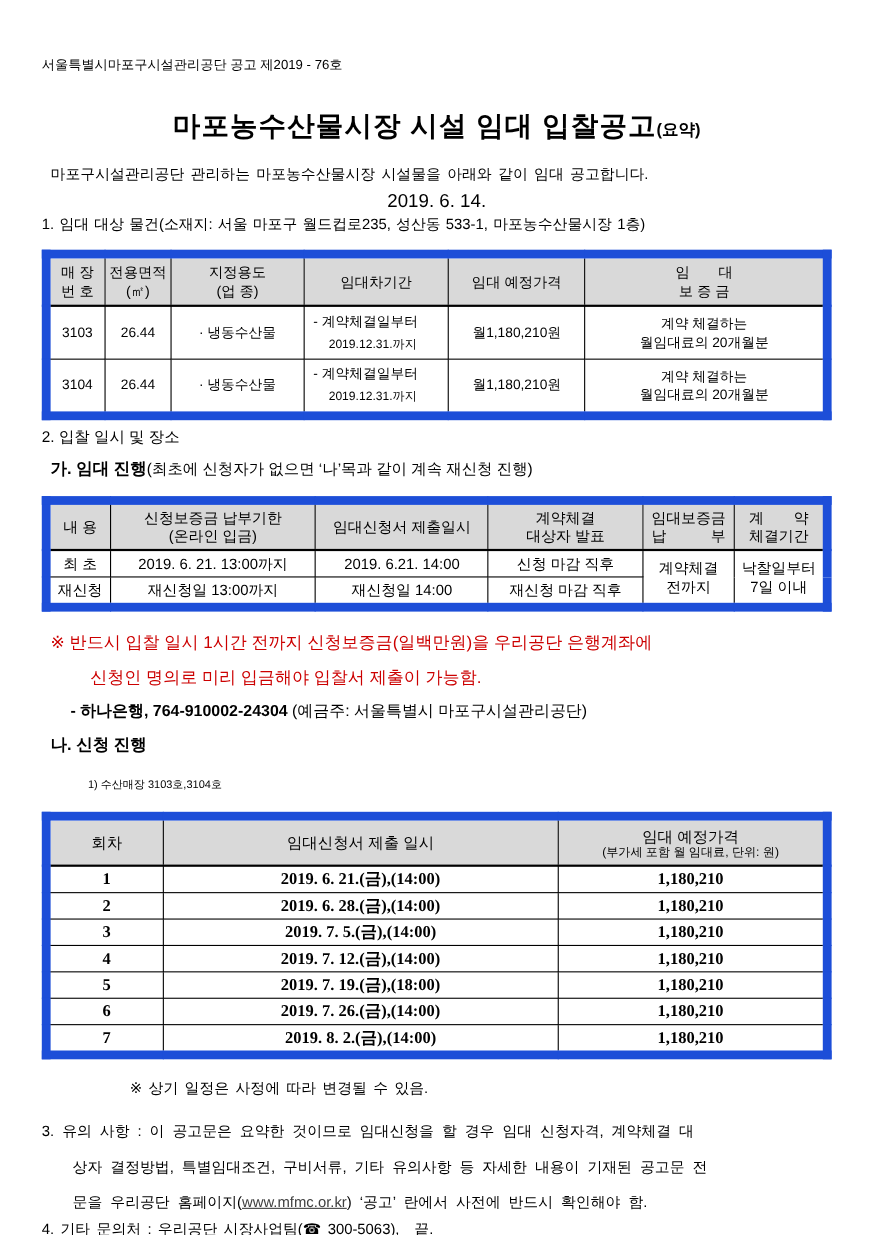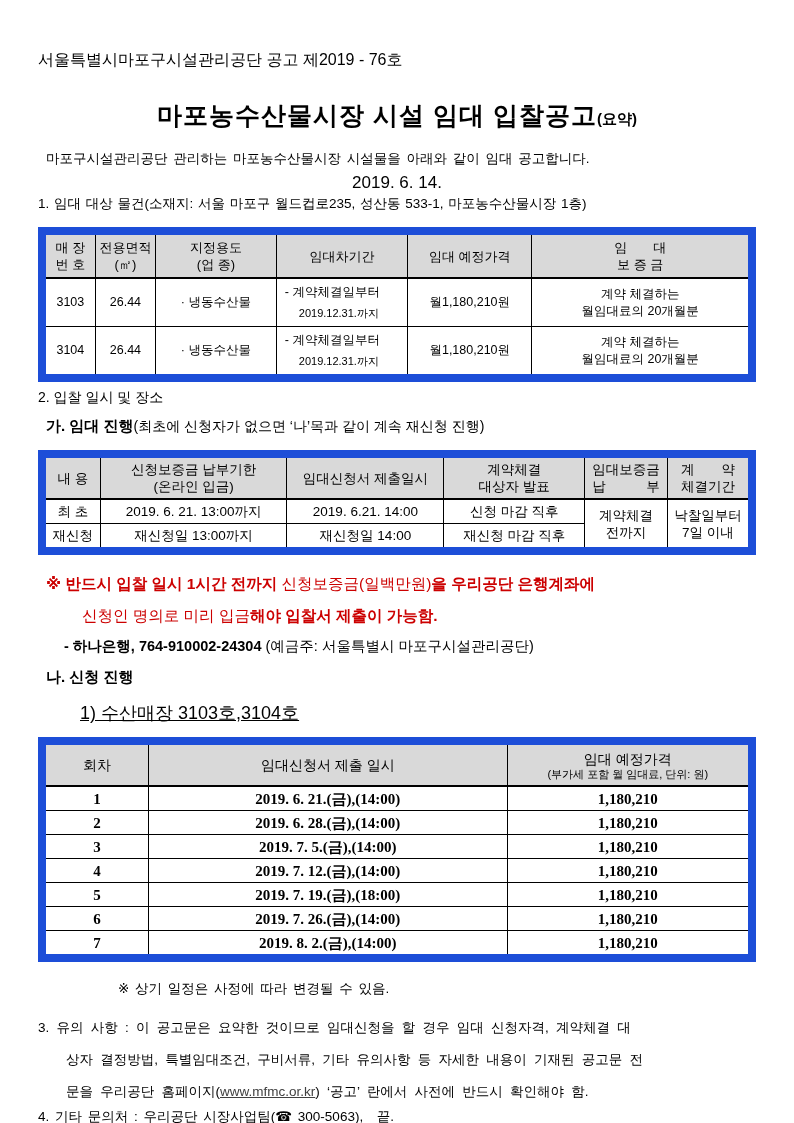--- a/index.html
+++ b/index.html
@@ -6,21 +6,21 @@
   .sheet {
     position:relative;
     width:794px; height:1123px;
     box-sizing:border-box;
     padding:52px 38px 0 38px;
     background:#fff;
     color:#000;
     font-family:"Liberation Sans","DejaVu Sans",sans-serif;
     overflow:hidden;
   }
-  .notice-no { font-size:16px; line-height:15px; margin-bottom:33px; }
+  .notice-no { font-size:12px; line-height:15px; margin-bottom:33px; }
   .title { text-align:center; font-weight:bold; font-size:25px; line-height:30px; letter-spacing:1px; margin-bottom:16px; }
   .title .suffix { font-size:15px; letter-spacing:0; }
   .intro { font-size:13.5px; line-height:18px; padding-left:8px; word-spacing:2px; margin-bottom:6px; }
   .date-line { text-align:center; font-size:17px; line-height:18px; margin-bottom:3px; }
   .issuer { text-align:center; font-size:18px; line-height:24px; letter-spacing:2px; margin-bottom:13px; }
   .s-heading { font-size:13.5px; line-height:18px; word-spacing:1px; margin-bottom:14px; }
 
   table.t { border-collapse:collapse; width:100%; table-layout:fixed; border:8px solid #1d4ed8; }
   table.t th, table.t td { border:1px solid #000; text-align:center; vertical-align:middle; padding:1px 2px; overflow:hidden; }
   table.t thead th { background:#d9d9d9; font-weight:normal; }
@@ -34,27 +34,27 @@
 
   .s2-heading { font-size:14px; line-height:19px; margin-bottom:9px; }
   .sub-a { font-size:14px; line-height:20px; padding-left:8px; margin-bottom:14px; }
   .sub-a .b { font-weight:bold; font-size:15px; }
 
   .t2 { margin-bottom:19px; }
   .t2 th { font-size:13.5px; line-height:17px; height:38px; }
   .t2 td { font-size:13.5px; height:21px; line-height:17px; }
 
   .red-line { color:#cc0000; font-size:15.5px; line-height:20px; margin-bottom:12px; }
-  .red-line .b { font-weight:bold;margin-top:20px; }
+  .red-line .b { font-weight:normal;margin-top:20px; }
   .red-l1 { padding-left:8px; }
   .red-l2 { padding-left:44px; margin-bottom:11px; }
   .bank-line { font-size:14.5px; line-height:19px; padding-left:26px; margin-bottom:11px; }
   .bank-line .b { font-weight:bold; }
   .sub-b { font-weight:bold; font-size:15px; line-height:20px; padding-left:8px; margin-bottom:17px; }
-  .sub-b1 { font-size:18px; line-height:18px; padding-left:42px; margin-bottom:15px;text-decoration:underline; }
+  .sub-b1 { font-size:10px; line-height:18px; padding-left:42px; margin-bottom:15px; }
 
   .t3 { margin-bottom:18px; }
   .t3 th { font-size:14px; line-height:18px; height:38px; }
   .t3 .small { font-size:11px; line-height:13px; }
   .t3 td { font-family:"Liberation Serif","DejaVu Serif",serif; font-weight:bold; font-size:15px; height:21px; line-height:18px; }
 
   .t3-note { font-size:13.5px; line-height:18px; padding-left:80px; word-spacing:2px; margin-bottom:14px; }
   .s3 { font-size:13.5px; line-height:32px; word-spacing:3.5px; }
   .s3 .cont { padding-left:28px; }
   .s3 a.link { color:#404040; text-decoration:underline; cursor:pointer; word-spacing:0; }

